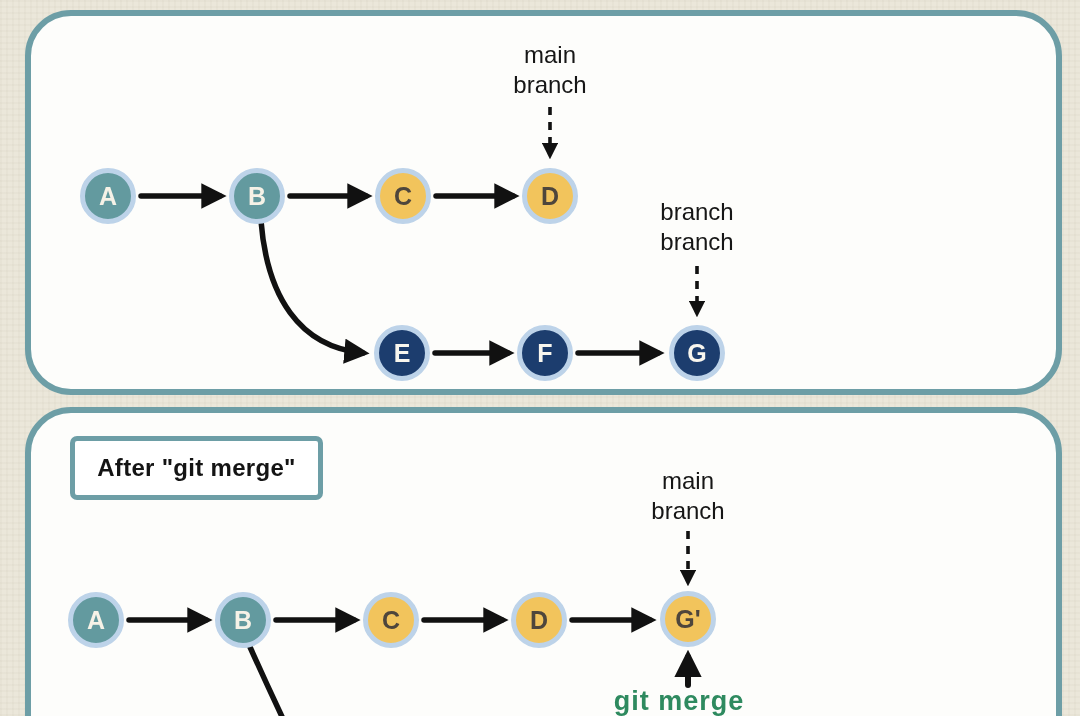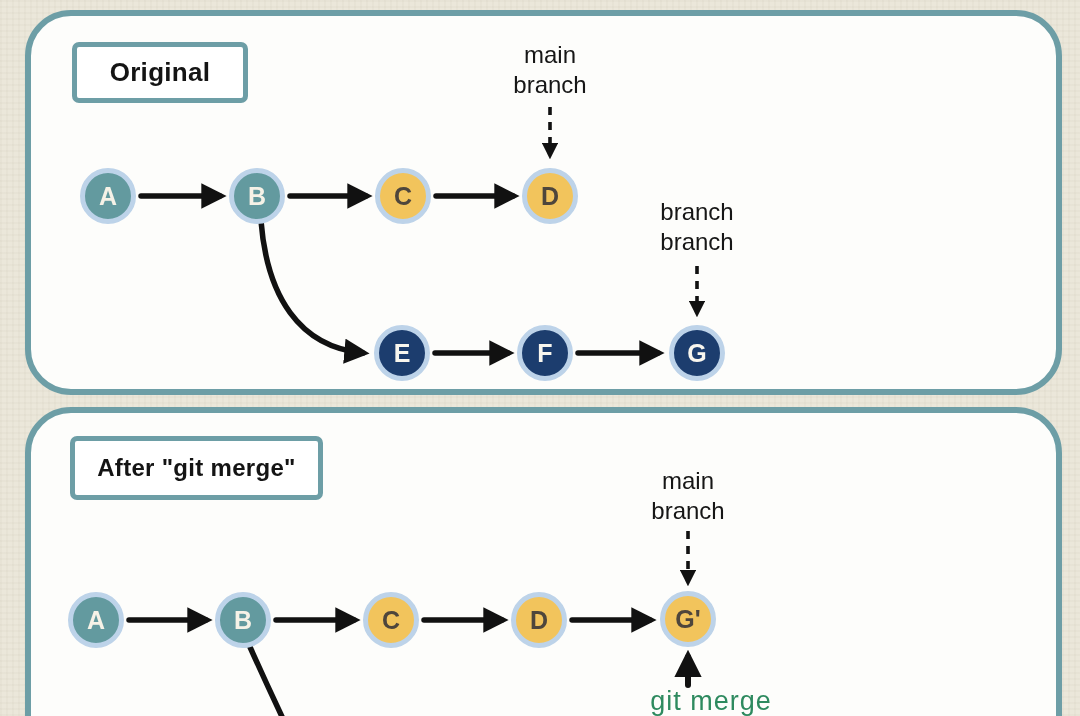--- a/index.html
+++ b/index.html
@@ -32,22 +32,22 @@
     font-weight:bold;font-size:25px;
   }
   .node.shared{background:#639a9f;color:#f6f2e7;}
   .node.main{background:#f2c45c;color:#4e463c;}
   .node.feature{background:#1c3d6e;color:#f8f6ee;}
   .branch-label{
     position:absolute;width:170px;text-align:center;
     font-weight:normal;font-size:24px;line-height:30px;color:#161616;
   }
   .merge-label{
-    position:absolute;left:616px;top:686px;width:190px;text-align:center;
-    font-weight:normal;font-size:27px;color:#2e8a5f;letter-spacing:1px;
+    position:absolute;left:584px;top:686px;width:190px;text-align:center;
+    font-weight:bold;font-size:27px;color:#2e8a5f;letter-spacing:1px;
   }
 </style>
 </head>
 <body>
 
 <div class="stage">
 
   <section class="panel panel1"></section>
   <section class="panel panel2"></section>
 
@@ -79,23 +79,20 @@
       <path d="M572 620 L650 620" marker-end="url(#ah)"></path>
       <path d="M250 647 Q272 696 294 742"></path>
       <path d="M688 685 L688 657" stroke-width="6" marker-end="url(#ah)"></path>
     </g>
 
     <g stroke="#111111" stroke-width="3.6" fill="none" stroke-dasharray="8 7">
       <path d="M688 531 L688 582" marker-end="url(#ah)"></path>
     </g>
   </svg>
 
-  <div class="titlebox t1">
-    <span>Original</span>
-  </div>
 
   <div class="branch-label" style="left:465px;top:40px;">
     <div>main</div>
     <div>branch</div>
   </div>
   <div class="branch-label" style="left:612px;top:197px;">
     <div>branch</div>
     <div>branch</div>
   </div>
 

